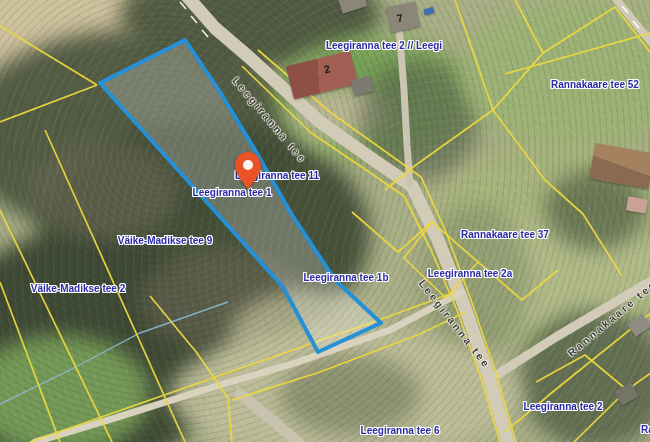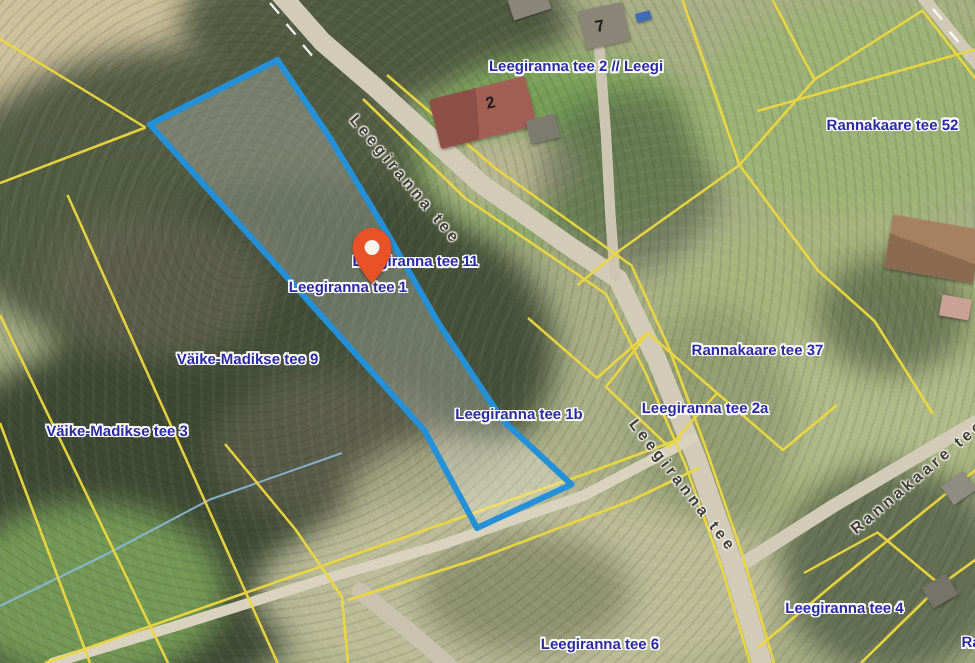--- a/index.html
+++ b/index.html
@@ -101,25 +101,25 @@
   <div class="bldg" style="left:627px;top:198px;width:20px;height:14px;transform:rotate(10deg);background:#c9a195;"></div>
   <div class="bldg" style="left:630px;top:318px;width:18px;height:15px;transform:rotate(-35deg);background:#8f8c84;"></div>
   <div class="bldg" style="left:617px;top:386px;width:19px;height:16px;transform:rotate(-30deg);background:#767369;"></div>
 
   <div id="labels">
       <div class="plabel" style="left: 384px; top: 45px;">Leegiranna tee 2 // Leegi</div>
       <div class="plabel" style="left: 595px; top: 84px;">Rannakaare tee 52</div>
       <div class="plabel" style="left: 277px; top: 127px; margin-top: 48px;">Leegiranna tee 11</div>
       <div class="plabel" style="left: 232px; top: 192px;">Leegiranna tee 1</div>
       <div class="plabel" style="left: 165px; top: 240px;">Väike-Madikse tee 9</div>
-      <div class="plabel" style="left: 78px; top: 288px;">Väike-Madikse tee 3</div>
+      <div class="plabel" style="left: 78px; top: 288px;">Väike-Madikse tee 2</div>
       <div class="plabel" style="left: 346px; top: 237px; margin-top: 40px;">Leegiranna tee 1b</div>
       <div class="plabel" style="left: 446px; top: 273px; margin-left: 24px;">Leegiranna tee 2a</div>
       <div class="plabel" style="left: 505px; top: 234px;">Rannakaare tee 37</div>
-      <div class="plabel" style="left: 563px; top: 406px;">Leegiranna tee 4</div>
+      <div class="plabel" style="left: 563px; top: 406px;">Leegiranna tee 2</div>
       <div class="plabel" style="left: 400px; top: 430px;">Leegiranna tee 6</div>
       <div class="plabel" style="left: 641px; top: 429px; transform: translate(0px, -50%);">Rann</div>
       <div class="rlabel" style="left: 270px; top: 120px; transform: translate(-50%, -50%) rotate(50deg);">Leegiranna tee</div>
       <div class="rlabel" style="left: 455px; top: 324px; transform: translate(-50%, -50%) rotate(52deg);">Leegiranna tee</div>
       <div class="rlabel" style="left: 612px; top: 318px; transform: translate(-50%, -50%) rotate(-40deg);">Rannakaare tee</div>
       <div class="bnum" style="left: 327px; top: 69px; transform: translate(-50%, -50%) rotate(-14deg);">2</div>
       <div class="bnum" style="left: 400px; top: 18px; transform: translate(-50%, -50%) rotate(-12deg);">7</div>
     </div>
 
   <div id="pin" title="Leegiranna tee 1">

